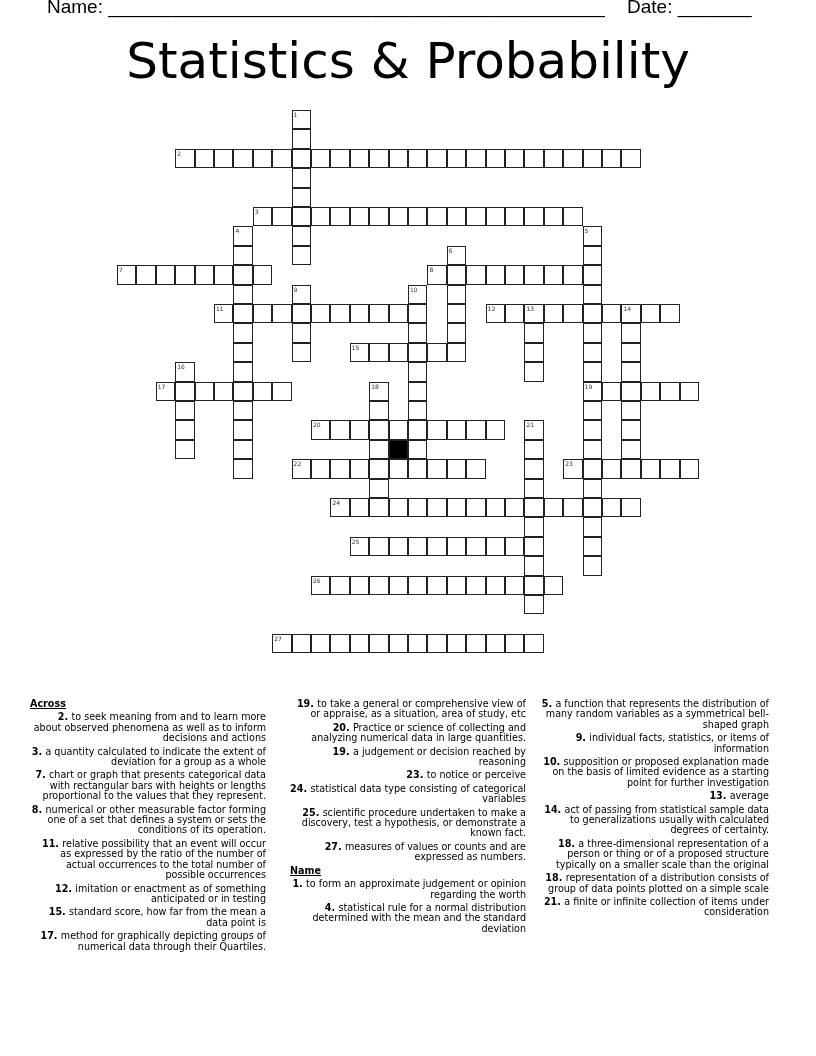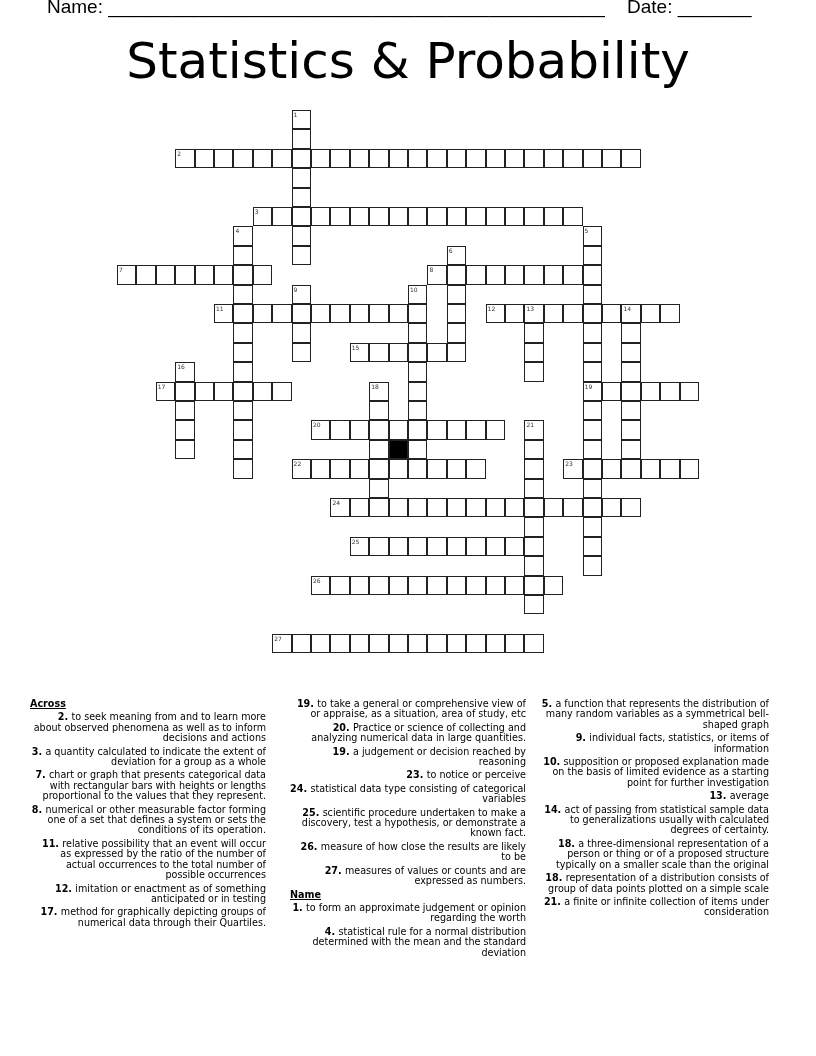--- a/index.html
+++ b/index.html
@@ -330,32 +330,32 @@
 
 <div class="clues col1">
   <div class="sec">Across</div>
   <div id="c1">
       <div class="clue"><b>2. </b>to seek meaning from and to learn more about observed phenomena as well as to inform decisions and actions</div>
       <div class="clue"><b>3. </b>a quantity calculated to indicate the extent of deviation for a group as a whole</div>
       <div class="clue"><b>7. </b>chart or graph that presents categorical data with rectangular bars with heights or lengths proportional to the values that they represent.</div>
       <div class="clue"><b>8. </b>numerical or other measurable factor forming one of a set that defines a system or sets the conditions of its operation.</div>
       <div class="clue"><b>11. </b>relative possibility that an event will occur as expressed by the ratio of the number of actual occurrences to the total number of possible occurrences</div>
       <div class="clue"><b>12. </b>imitation or enactment as of something anticipated or in testing</div>
+      <div class="clue"><b>15. </b>standard score, how far from the mean a data point is</div>
       <div class="clue"><b>17. </b>method for graphically depicting groups of numerical data through their Quartiles.</div>
     </div>
 </div>
 <div class="clues col2">
   <div id="c2a">
       <div class="clue"><b>19. </b>to take a general or comprehensive view of or appraise, as a situation, area of study, etc</div>
       <div class="clue"><b>20. </b>Practice or science of collecting and analyzing numerical data in large quantities.</div>
       <div class="clue"><b>19. </b>a judgement or decision reached by reasoning</div>
       <div class="clue"><b>23. </b>to notice or perceive</div>
       <div class="clue"><b>24. </b>statistical data type consisting of categorical variables</div>
       <div class="clue"><b>25. </b>scientific procedure undertaken to make a discovery, test a hypothesis, or demonstrate a known fact.</div>
-      <div class="clue"><b>26. </b>measure of how close the results are likely to be</div>
       <div class="clue"><b>27. </b>measures of values or counts and are expressed as numbers.</div>
     </div>
   <div class="sec">Name</div>
   <div id="c2b">
       <div class="clue"><b>1. </b>to form an approximate judgement or opinion regarding the worth</div>
       <div class="clue"><b>4. </b>statistical rule for a normal distribution determined with the mean and the standard deviation</div>
     </div>
 </div>
 <div class="clues col3">
   <div id="c3">

